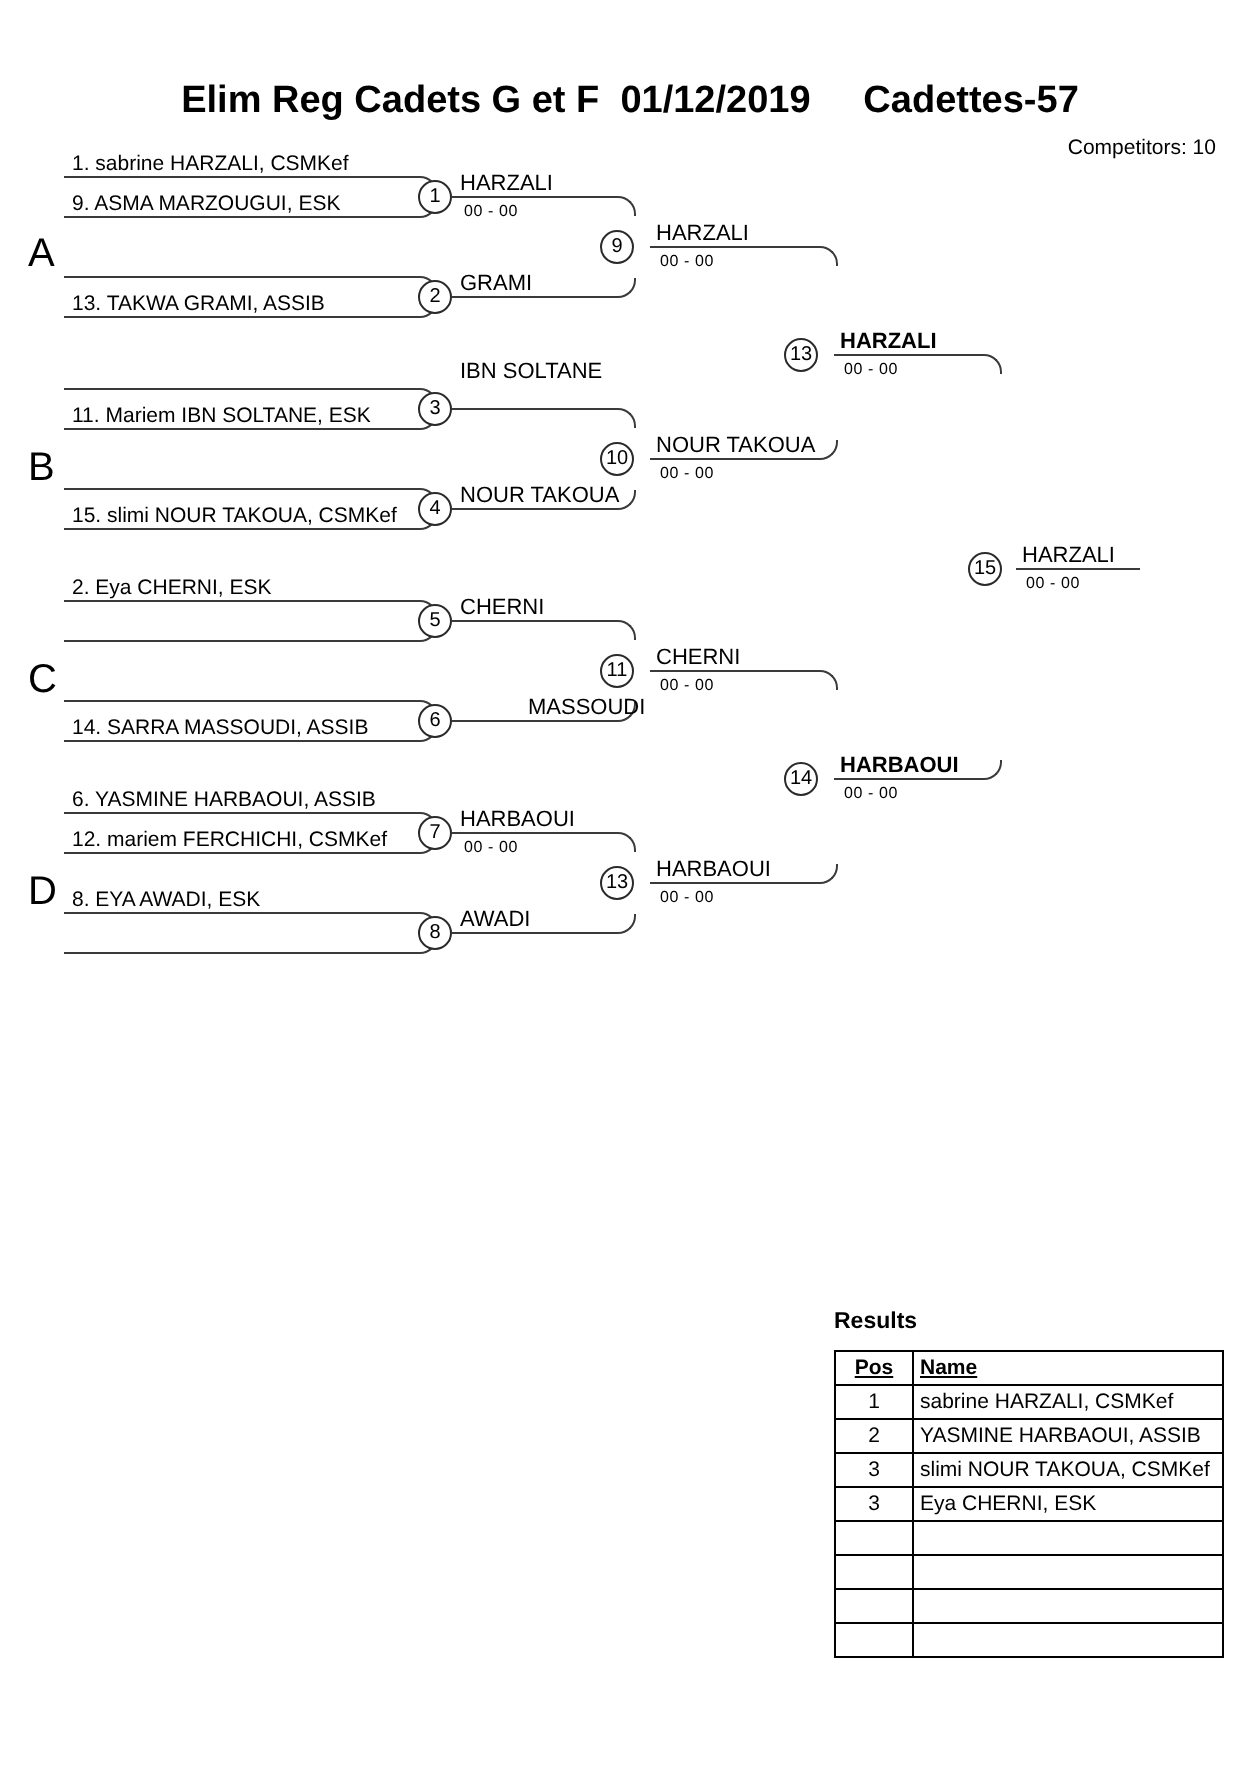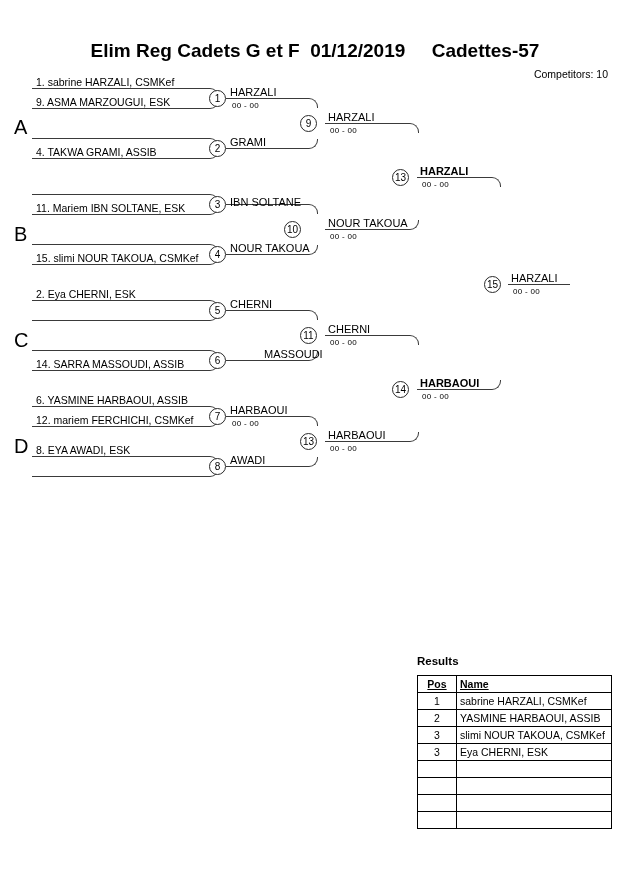--- a/index.html
+++ b/index.html
@@ -185,21 +185,21 @@
 <div class="hline" style="left:32px; top:426px; width:178px;"></div>
 <div class="elbow bottom" style="left:209px; top:417px; width:9px; height:9px;"></div>
 
 <div class="hline" style="left:32px; top:456px; width:178px;"></div>
 <div class="elbow top" style="left:209px; top:456px; width:9px; height:9px;"></div>
 <div class="hline" style="left:32px; top:476px; width:178px;"></div>
 <div class="elbow bottom" style="left:209px; top:467px; width:9px; height:9px;"></div>
 
 <div class="entrant" style="left:36px; top:76px;">1. sabrine HARZALI, CSMKef</div>
 <div class="entrant" style="left:36px; top:96px;">9. ASMA MARZOUGUI, ESK</div>
-<div class="entrant" style="left:36px; top:146px;">4. TAKWA GRAMI, ASSIB</div>
+<div class="entrant" style="left:36px; top:146px;">13. TAKWA GRAMI, ASSIB</div>
 <div class="entrant" style="left:36px; top:202px;">11. Mariem IBN SOLTANE, ESK</div>
 <div class="entrant" style="left:36px; top:252px;">15. slimi NOUR TAKOUA, CSMKef</div>
 <div class="entrant" style="left:36px; top:288px;">2. Eya CHERNI, ESK</div>
 <div class="entrant" style="left:36px; top:358px;">14. SARRA MASSOUDI, ASSIB</div>
 <div class="entrant" style="left:36px; top:394px;">6. YASMINE HARBAOUI, ASSIB</div>
 <div class="entrant" style="left:36px; top:414px;">12. mariem FERCHICHI, CSMKef</div>
 <div class="entrant" style="left:36px; top:444px;">8. EYA AWADI, ESK</div>
 
 <div class="hline" style="left:226px; top:98px;  width:83px;"></div>
 <div class="elbow top" style="left:308px; top:98px; width:9px; height:9px;"></div>
@@ -246,34 +246,34 @@
 
 <div class="match-circle" style="left:209px; top:90px;">1</div>
 <div class="match-circle" style="left:209px; top:140px;">2</div>
 <div class="match-circle" style="left:209px; top:196px;">3</div>
 <div class="match-circle" style="left:209px; top:246px;">4</div>
 <div class="match-circle" style="left:209px; top:302px;">5</div>
 <div class="match-circle" style="left:209px; top:352px;">6</div>
 <div class="match-circle" style="left:209px; top:408px;">7</div>
 <div class="match-circle" style="left:209px; top:458px;">8</div>
 <div class="match-circle" style="left:300px; top:115px;">9</div>
-<div class="match-circle" style="left:284px; top:221px;">10</div>
+<div class="match-circle" style="left:300px; top:221px;">10</div>
 <div class="match-circle" style="left:300px; top:327px;">11</div>
 <div class="match-circle" style="left:300px; top:433px;">13</div>
 <div class="match-circle" style="left:392px; top:169px;">13</div>
 <div class="match-circle" style="left:392px; top:381px;">14</div>
 <div class="match-circle" style="left:484px; top:276px;">15</div>
 
 <div class="winner" style="left:230px; top:86px;">HARZALI</div>
 <div class="score" style="left:232px; top:101px;">00 - 00</div>
 
 <div class="winner" style="left:230px; top:136px;">GRAMI</div>
 <div class="score" style="left:232px; top:151px;"></div>
 
-<div class="winner" style="left:230px; top:196px;">IBN SOLTANE</div>
+<div class="winner" style="left:230px; top:180px;">IBN SOLTANE</div>
 <div class="score" style="left:232px; top:207px;"></div>
 
 <div class="winner" style="left:230px; top:242px;">NOUR TAKOUA</div>
 <div class="score" style="left:232px; top:257px;"></div>
 
 <div class="winner" style="left:230px; top:298px;">CHERNI</div>
 <div class="score" style="left:232px; top:313px;"></div>
 
 <div class="winner" style="left:230px; top:348px;padding-left:34px;">MASSOUDI</div>
 <div class="score" style="left:232px; top:363px;"></div>

